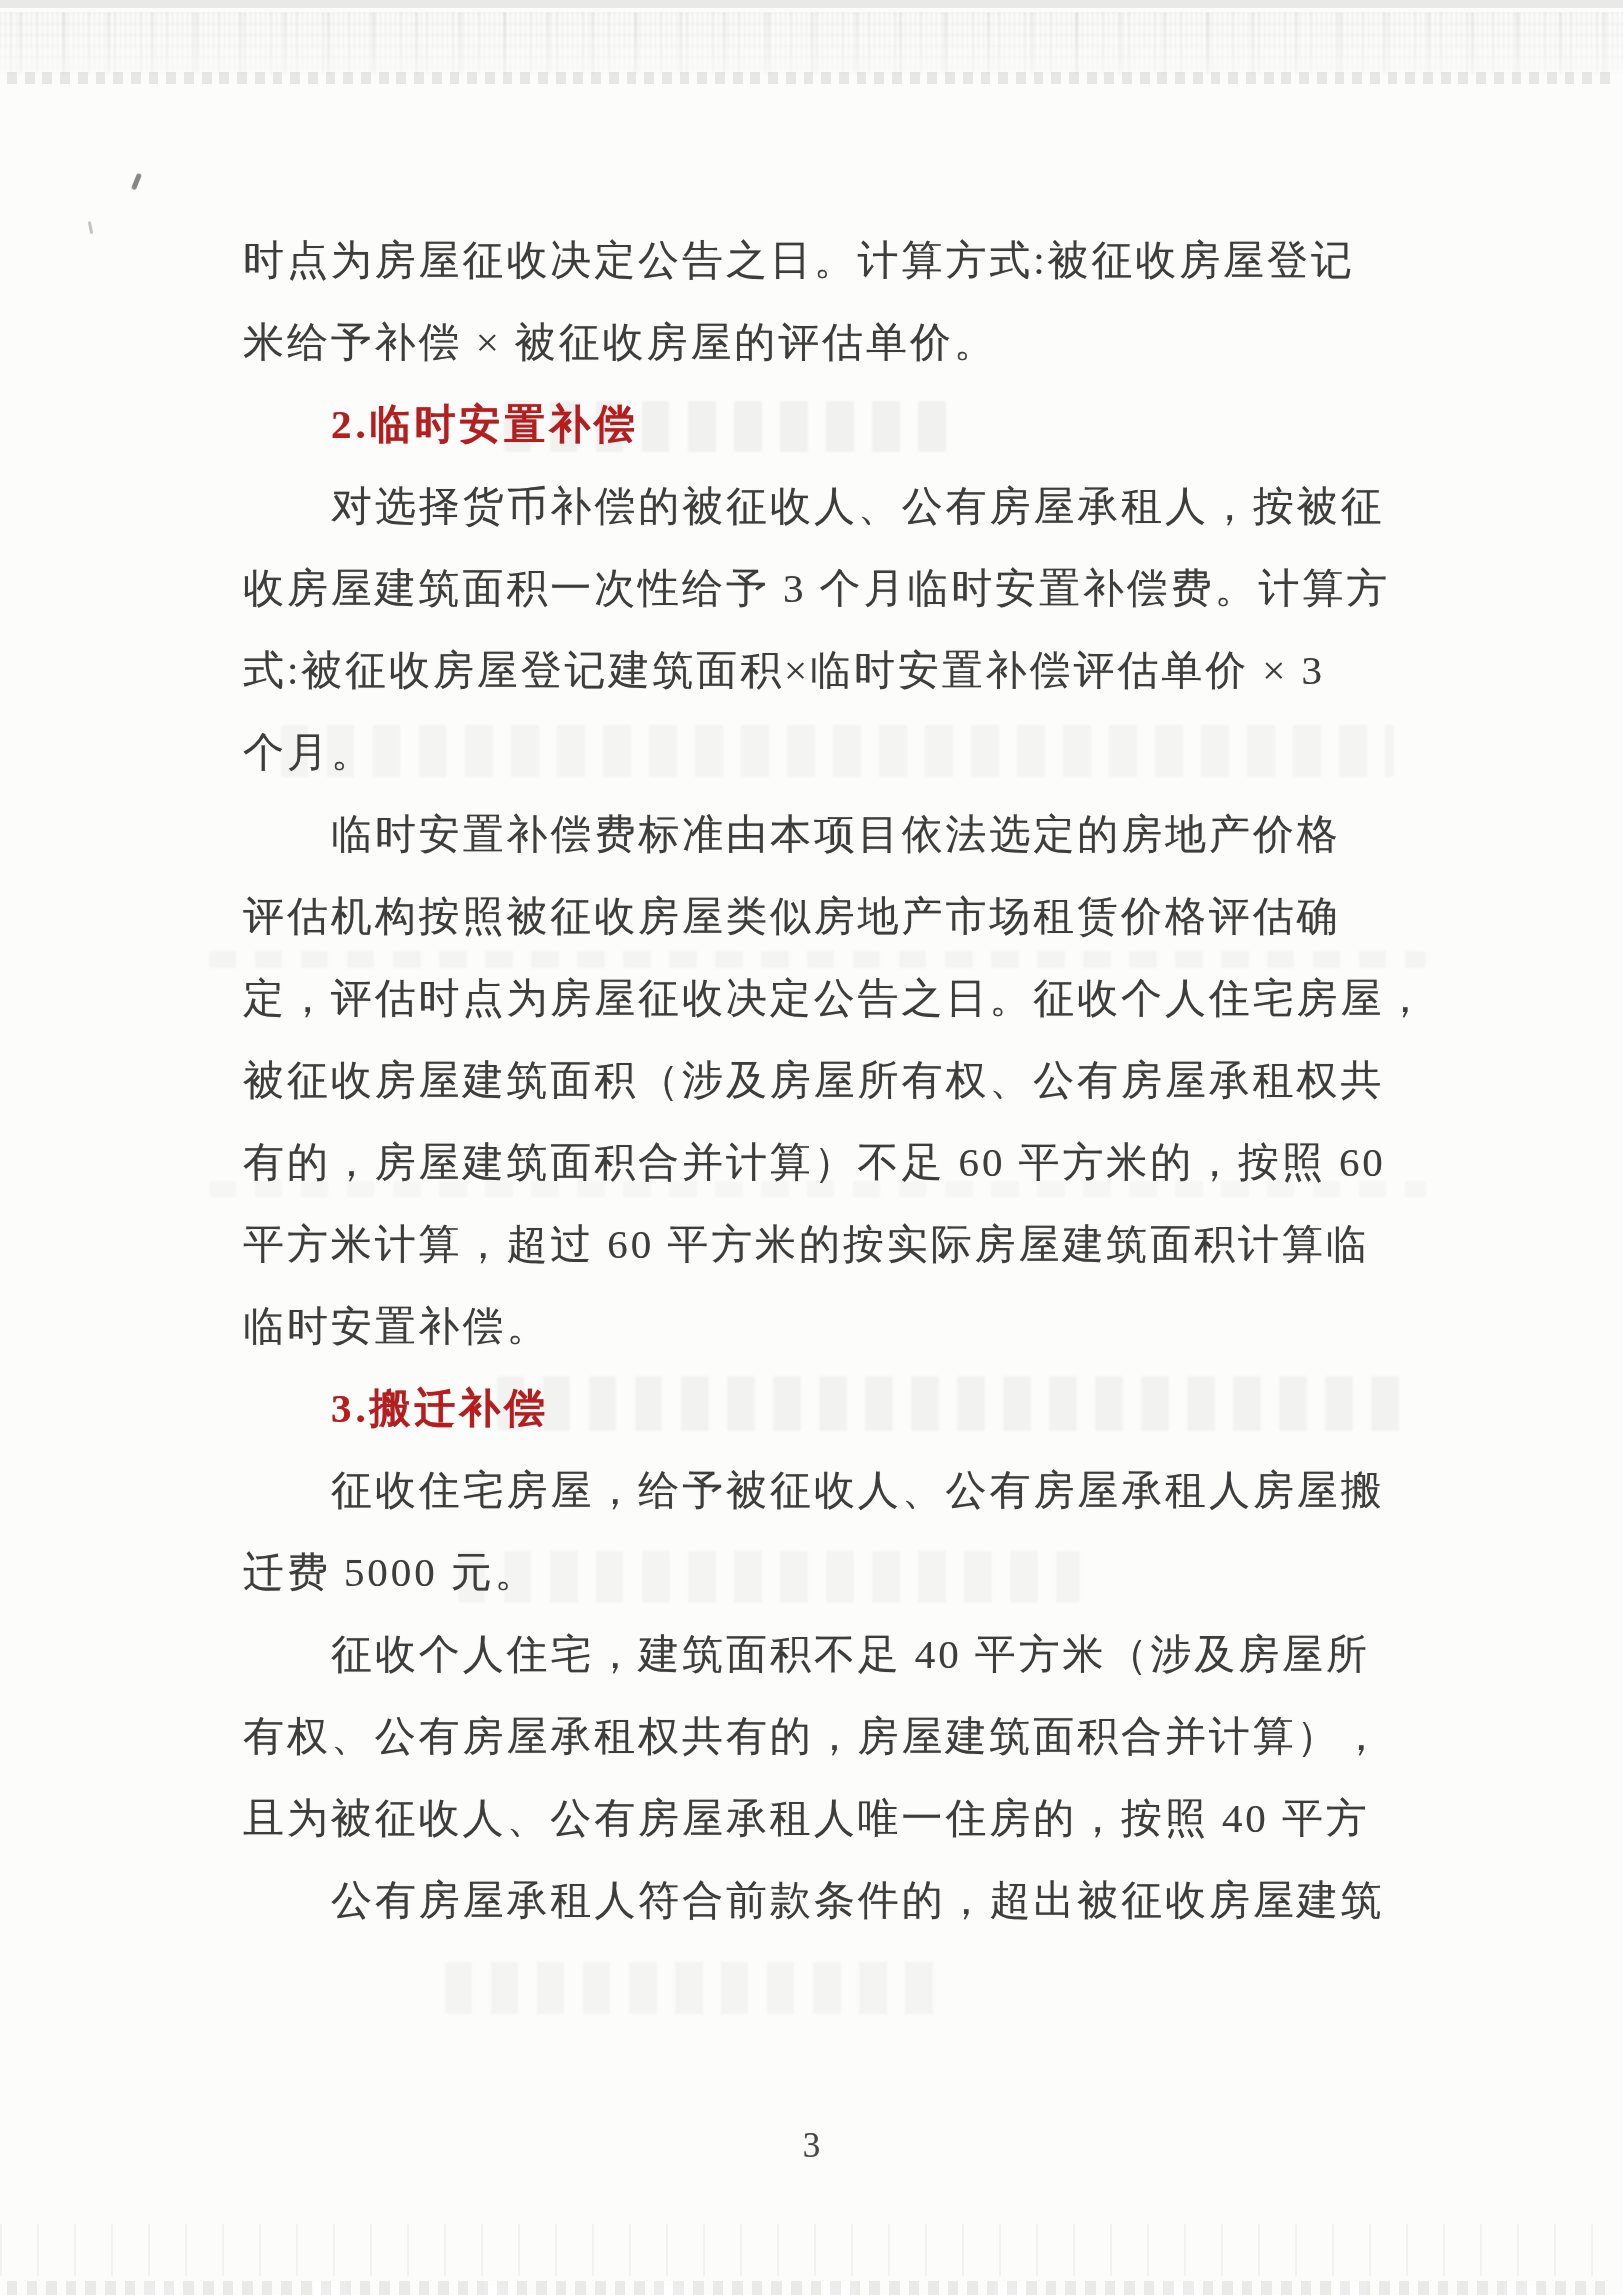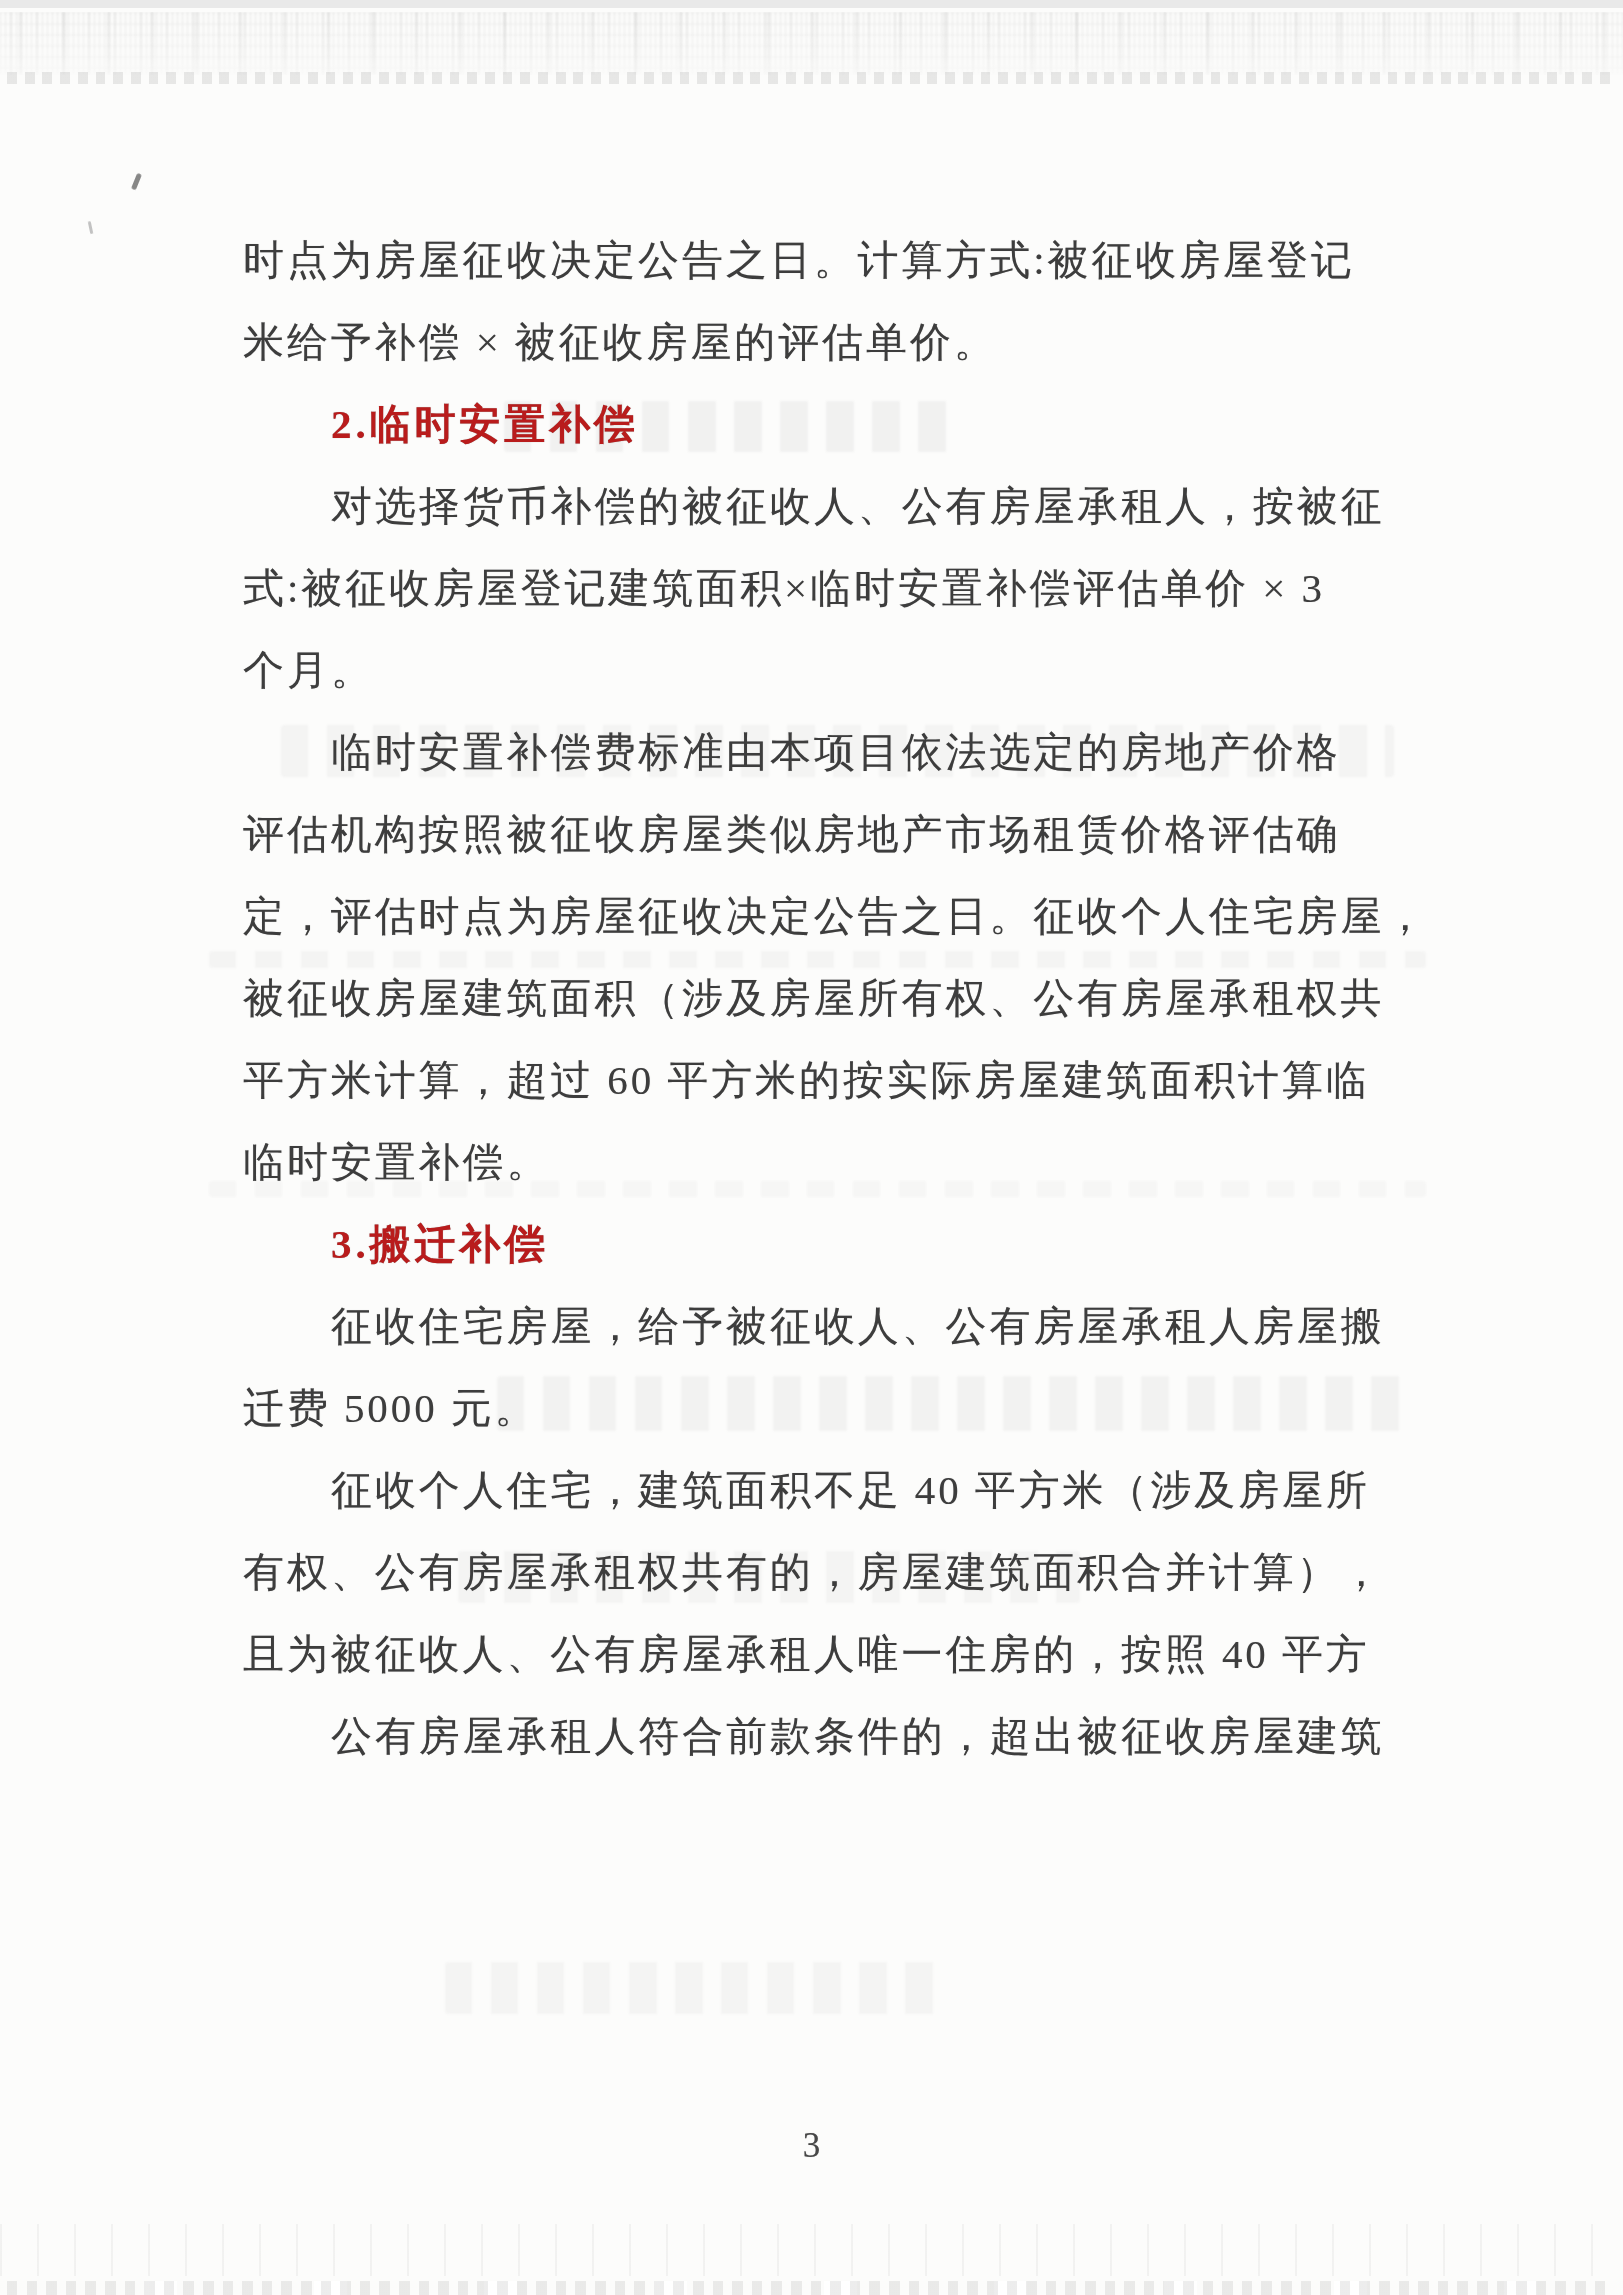--- a/index.html
+++ b/index.html
@@ -113,26 +113,28 @@
   <div class="speck1"></div>
   <div class="speck2"></div>
   <div class="bleed-bottom-ticks"></div>
   <div class="bleed-bottom-row"></div>
 
   <div class="text-block">
       <div class="line">时点为房屋征收决定公告之日。计算方式:被征收房屋登记</div>
       <div class="line">米给予补偿 × 被征收房屋的评估单价。</div>
       <div class="line indent bold">2.临时安置补偿</div>
       <div class="line indent">对选择货币补偿的被征收人、公有房屋承租人，按被征</div>
+      <div class="line">收房屋建筑面积一次性给予 3 个月临时安置补偿费。计算方</div>
       <div class="line">式:被征收房屋登记建筑面积×临时安置补偿评估单价 × 3</div>
       <div class="line">个月。</div>
       <div class="line indent">临时安置补偿费标准由本项目依法选定的房地产价格</div>
       <div class="line">评估机构按照被征收房屋类似房地产市场租赁价格评估确</div>
       <div class="line">定，评估时点为房屋征收决定公告之日。征收个人住宅房屋，</div>
       <div class="line">被征收房屋建筑面积（涉及房屋所有权、公有房屋承租权共</div>
+      <div class="line">有的，房屋建筑面积合并计算）不足 60 平方米的，按照 60</div>
       <div class="line">平方米计算，超过 60 平方米的按实际房屋建筑面积计算临</div>
       <div class="line">临时安置补偿。</div>
       <div class="line indent bold">3.搬迁补偿</div>
       <div class="line indent">征收住宅房屋，给予被征收人、公有房屋承租人房屋搬</div>
       <div class="line">迁费 5000 元。</div>
       <div class="line indent">征收个人住宅，建筑面积不足 40 平方米（涉及房屋所</div>
       <div class="line">有权、公有房屋承租权共有的，房屋建筑面积合并计算），</div>
       <div class="line">且为被征收人、公有房屋承租人唯一住房的，按照 40 平方</div>
       <div class="line indent">公有房屋承租人符合前款条件的，超出被征收房屋建筑</div>
     </div>

